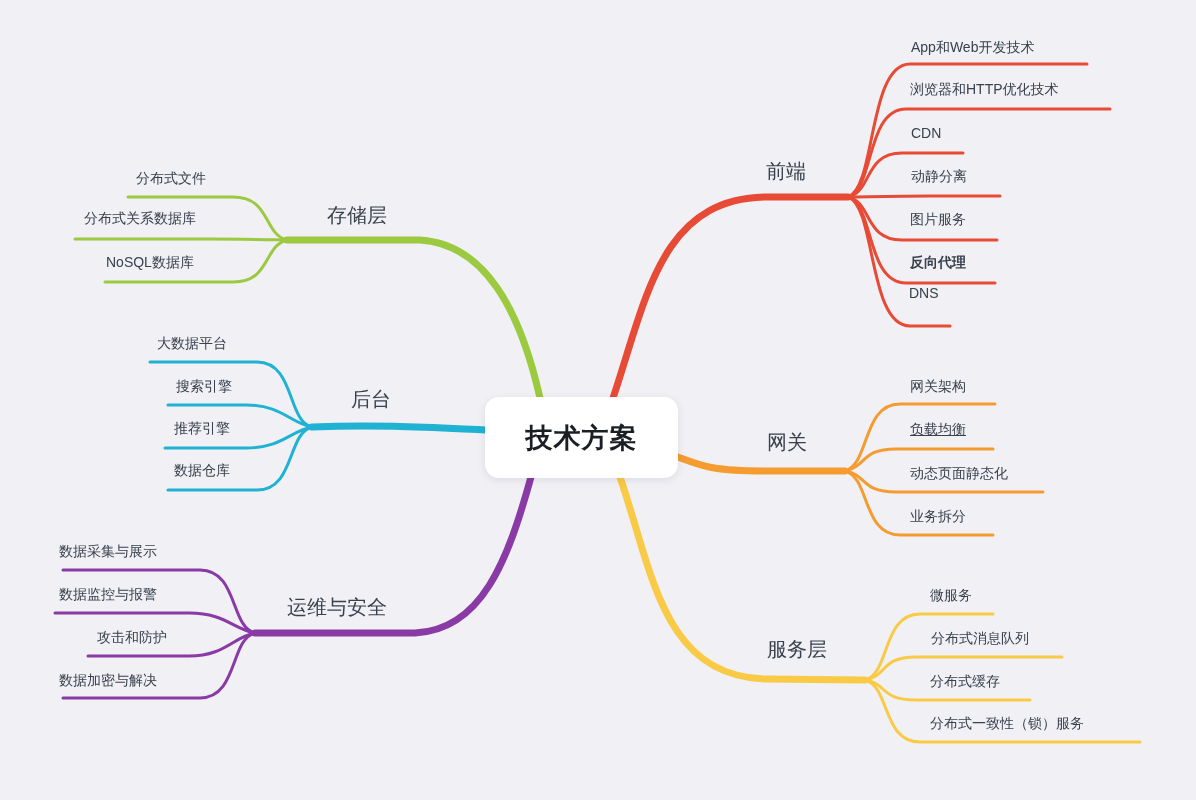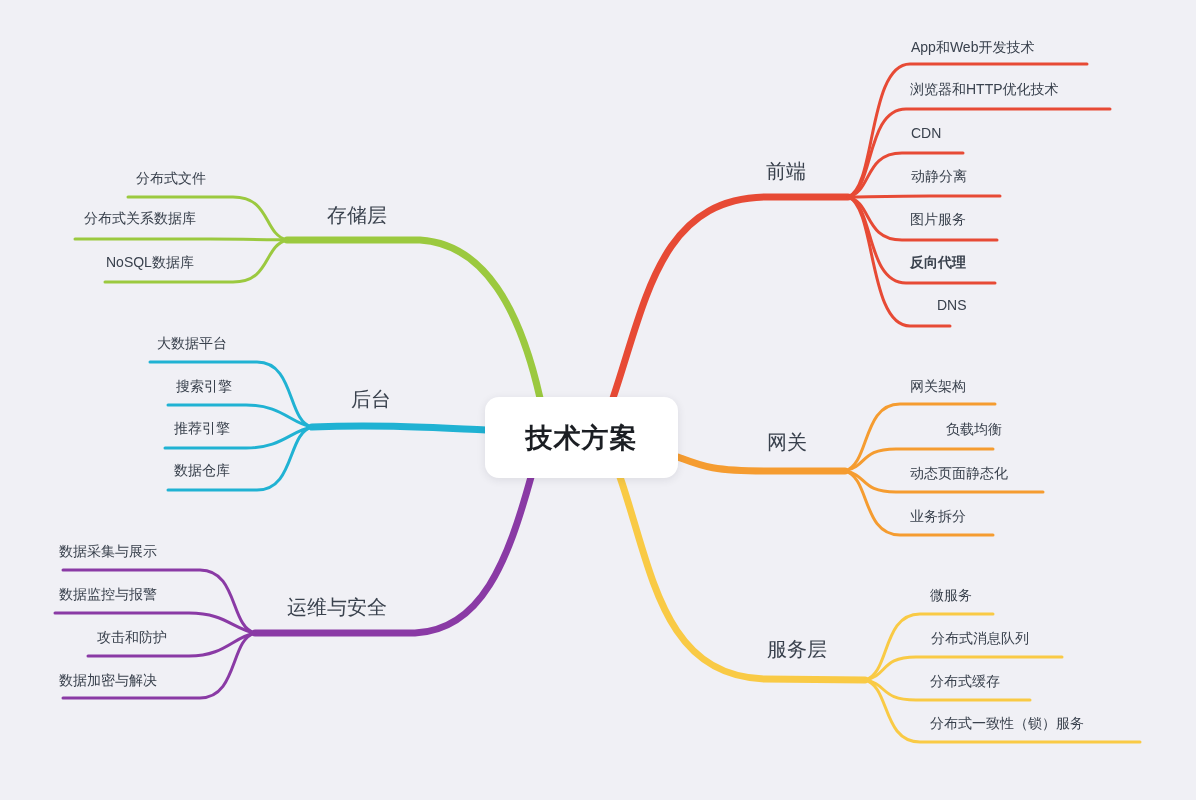--- a/index.html
+++ b/index.html
@@ -99,24 +99,24 @@
   <div class="branch-label" style="left:327px;top:203px;">存储层</div>
   <div class="branch-label" style="left:351px;top:387px;">后台</div>
   <div class="branch-label" style="left:287px;top:595px;">运维与安全</div>
 
   <div class="child-label" style="left:911px;top:39px;">App和Web开发技术</div>
   <div class="child-label" style="left:910px;top:81px;">浏览器和HTTP优化技术</div>
   <div class="child-label" style="left:911px;top:125px;">CDN</div>
   <div class="child-label" style="left:911px;top:168px;">动静分离</div>
   <div class="child-label" style="left:910px;top:211px;">图片服务</div>
   <div class="child-label" style="left:910px;top:254px;font-weight:bold;">反向代理</div>
-  <div class="child-label" style="left:909px;top:297px;margin-left:28px;">DNS</div>
+  <div class="child-label" style="left:909px;top:285px;">DNS</div>
 
   <div class="child-label" style="left:910px;top:378px;">网关架构</div>
-  <div class="child-label" style="left:946px;top:421px;">负载均衡</div>
+  <div class="child-label" style="left:910px;top:421px;text-decoration:underline;">负载均衡</div>
   <div class="child-label" style="left:910px;top:465px;">动态页面静态化</div>
   <div class="child-label" style="left:910px;top:508px;">业务拆分</div>
 
   <div class="child-label" style="left:930px;top:587px;">微服务</div>
   <div class="child-label" style="left:931px;top:630px;">分布式消息队列</div>
   <div class="child-label" style="left:930px;top:673px;">分布式缓存</div>
   <div class="child-label" style="left:930px;top:715px;">分布式一致性（锁）服务</div>
 
   <div class="child-label" style="left:136px;top:170px;">分布式文件</div>
   <div class="child-label" style="left:84px;top:210px;">分布式关系数据库</div>

